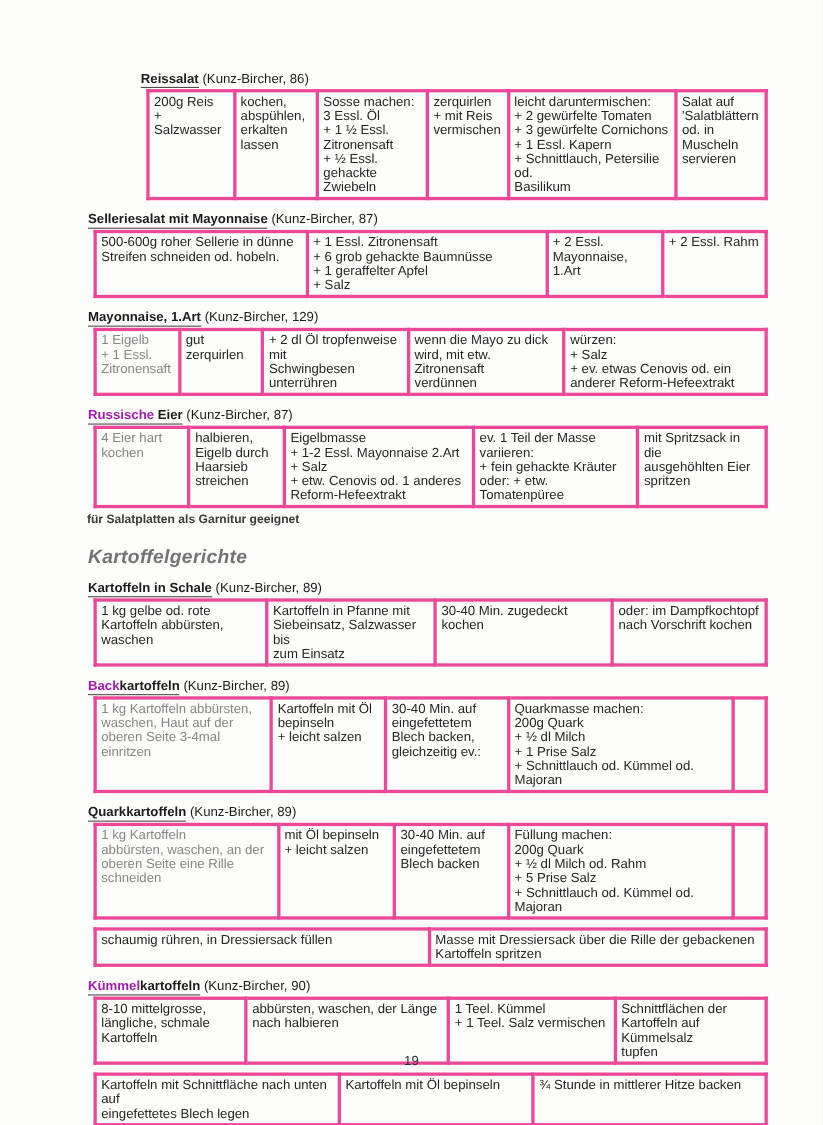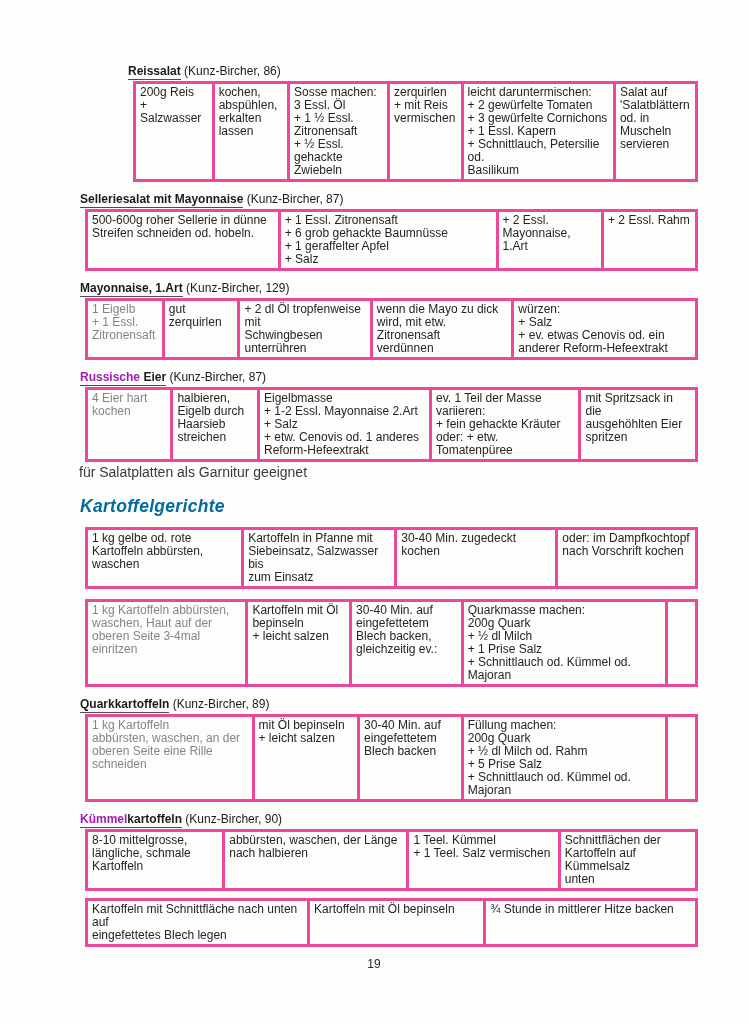--- a/index.html
+++ b/index.html
@@ -16,24 +16,24 @@
   .sec-name .lp { color:#a21caf; }
   .sec-ref { font-weight:normal; }
   table.recipe { border-collapse:collapse; width:100%; table-layout:fixed; }
   table.recipe + table.recipe { margin-top:7px; }
   table.recipe td {
     border:3px solid #ec4899; padding:2px 4px; vertical-align:top;
     font-size:12px; line-height:13px; white-space:pre-line;
     overflow:hidden; color:#242424;
   }
   table.recipe td.light { color:#858585; }
-  .note { font-size:14px; line-height:13px; margin:4px 0 0 -6px; color:#3a3a3a; }
+  .note { font-size:11px; line-height:13px; margin:4px 0 0 -6px; color:#3a3a3a;font-weight:bold; }
   .big-heading {
     font-weight:bold; font-style:italic; font-size:17.5px; line-height:22px;
-    letter-spacing:0.3px; margin:16px 0 10px -5px; color:#0369a1;
+    letter-spacing:0.3px; margin:16px 0 10px -5px; color:#737373;
   }
   .footer {
     position:absolute; top:957px; left:0; width:748px; text-align:center;
     font-size:12px; color:#2b2b2b;
   }
 </style>
 </head>
 <body>
 
 <div class="page">
@@ -167,20 +167,21 @@
               <td>mit Spritzsack in die
 ausgehöhlten Eier
 spritzen</td>
             </tr>
           </tbody>
         </table>
         <div class="note">für Salatplatten als Garnitur geeignet</div>
       </div>
       <div class="big-heading">Kartoffelgerichte</div>
       <div class="sec">
+        <div class="sec-title"><span class="sec-name"><span>Kartoffeln in Schale</span></span><span class="sec-ref"> (Kunz-Bircher, 89)</span></div>
         <table class="recipe">
           <colgroup>
             <col style="width: 25.6%;">
             <col style="width: 25.1%;">
             <col style="width: 26.4%;">
             <col style="width: 22.9%;">
           </colgroup>
           <tbody>
             <tr>
               <td>1 kg gelbe od. rote
@@ -191,20 +192,21 @@
 zum Einsatz</td>
               <td>30-40 Min. zugedeckt
 kochen</td>
               <td>oder: im Dampfkochtopf
 nach Vorschrift kochen</td>
             </tr>
           </tbody>
         </table>
       </div>
       <div class="sec">
+        <div class="sec-title"><span class="sec-name"><span class="lp">Back</span><span>kartoffeln</span></span><span class="sec-ref"> (Kunz-Bircher, 89)</span></div>
         <table class="recipe">
           <colgroup>
             <col style="width: 26.3%;">
             <col style="width: 17%;">
             <col style="width: 18.3%;">
             <col style="width: 33.5%;">
             <col style="width: 4.9%;">
           </colgroup>
           <tbody>
             <tr>
@@ -251,20 +253,33 @@
 Blech backen</td>
               <td>Füllung machen:
 200g Quark
 + ½ dl Milch od. Rahm
 + 5 Prise Salz
 + Schnittlauch od. Kümmel od. Majoran</td>
               <td></td>
             </tr>
           </tbody>
         </table>
+        <table class="recipe">
+          <colgroup>
+            <col style="width: 49.8%;">
+            <col style="width: 50.2%;">
+          </colgroup>
+          <tbody>
+            <tr>
+              <td>schaumig rühren, in Dressiersack füllen</td>
+              <td>Masse mit Dressiersack über die Rille der gebackenen
+Kartoffeln spritzen</td>
+            </tr>
+          </tbody>
+        </table>
       </div>
       <div class="sec">
         <div class="sec-title"><span class="sec-name"><span class="lp">Kümmel</span><span>kartoffeln</span></span><span class="sec-ref"> (Kunz-Bircher, 90)</span></div>
         <table class="recipe">
           <colgroup>
             <col style="width: 22.5%;">
             <col style="width: 30.2%;">
             <col style="width: 24.8%;">
             <col style="width: 22.5%;">
           </colgroup>
@@ -272,21 +287,21 @@
             <tr>
               <td>8-10 mittelgrosse,
 längliche, schmale
 Kartoffeln</td>
               <td>abbürsten, waschen, der Länge
 nach halbieren</td>
               <td>1 Teel. Kümmel
 + 1 Teel. Salz vermischen</td>
               <td>Schnittflächen der
 Kartoffeln auf Kümmelsalz
-unten</td>
+tupfen</td>
             </tr>
           </tbody>
         </table>
         <table class="recipe">
           <colgroup>
             <col style="width: 36.4%;">
             <col style="width: 28.9%;">
             <col style="width: 34.7%;">
           </colgroup>
           <tbody>

